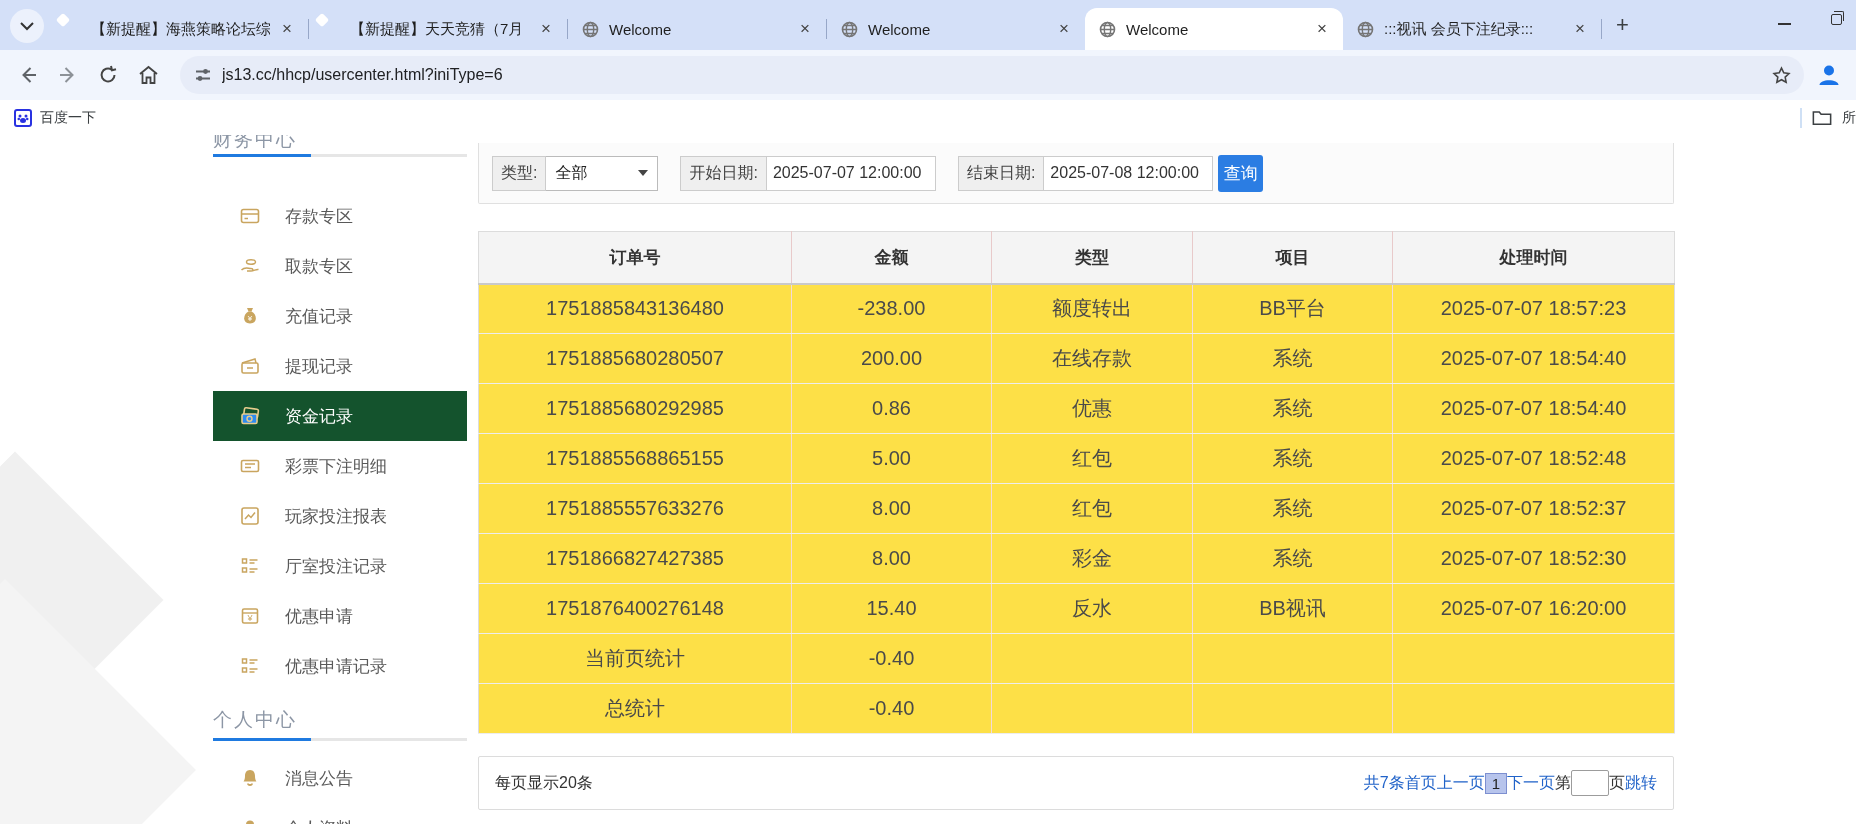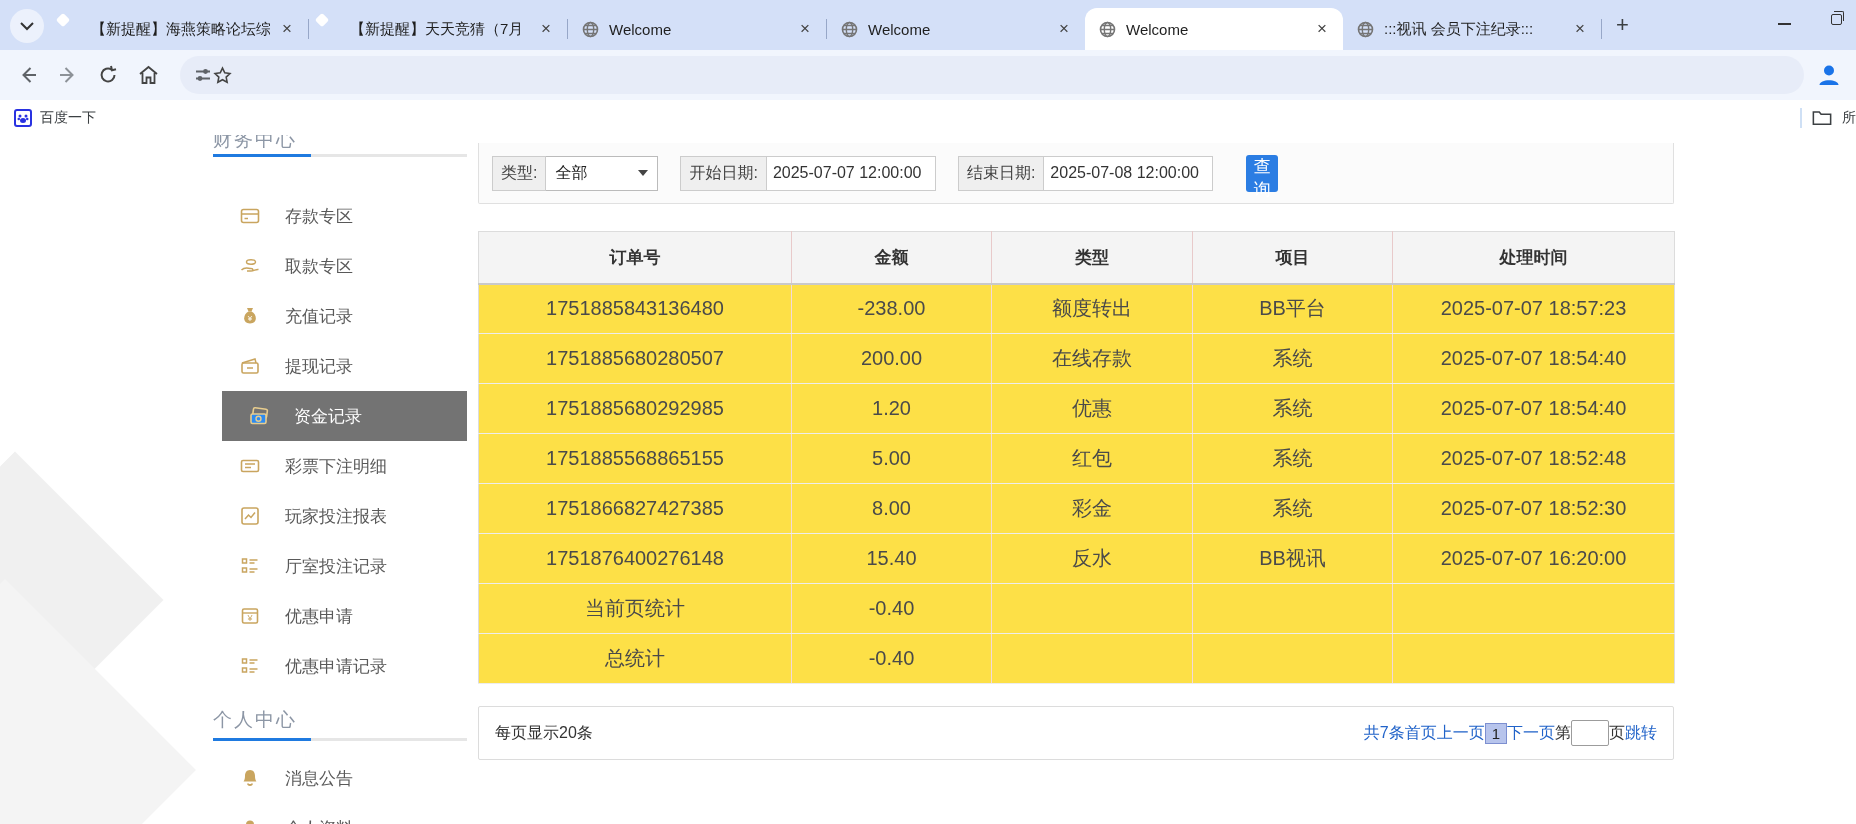--- a/index.html
+++ b/index.html
@@ -54,39 +54,39 @@
   .sec-title { font-size:19px; color:#8c96a5; letter-spacing:2px; }
   .sec-title.clip { height:14px; overflow:hidden;font-family:Liberation Serif, serif; }
   .sec-title.clip span { display:block; margin-top:-8px; }
   .sec-rule { position:relative; height:3px; background:#e6e6e6; margin-top:5px; }
   .sec-rule::before { content:""; position:absolute; left:0; top:0; width:98px; height:3px; background:#1f7ae0; }
   .side-items { margin-top:34px; }
   .side-items.second { margin-top:12px; }
   .side-item { height:50px; display:flex; align-items:center; padding-left:26px; color:#595959;
     font-size:17px; position:relative; cursor:pointer; }
   .side-item .s-ico { width:22px; height:22px; margin-right:24px; flex:none; display:flex; align-items:center; justify-content:center; }
-  .side-item.active { background:#737373; color:#fff; width:280px;margin-left:9px; }
+  .side-item.active { background:#14532d; color:#fff; width:280px; }
   .side-item.active .chev { position:absolute; right:12px; color:#fff; font-size:20px; font-weight:bold; }
   .sec-head2 { margin-top:16px; }
 
   .main { position:absolute; left:478px; top:8px; width:1196px; z-index:2; }
 
   .filter-panel { border:1px solid #e0e0e0; border-top:none; background:#fbfbfb;
     height:61px; display:flex; align-items:center; padding-left:13px; border-radius:0 0 2px 2px; }
   .fgroup { display:flex; align-items:stretch; height:35px; margin-right:22px; }
   .addon { background:#efefef; border:1px solid #ccc; display:flex; align-items:center;
     padding:0 8px; font-size:16px; color:#444; }
   .selectbox { width:112px; background:#fff; border:1px solid #bbb; border-left:none;
     display:flex; align-items:center; justify-content:space-between; padding:0 9px; font-size:16px; color:#222; }
   .selectbox .caret { width:0; height:0; border-left:5px solid transparent; border-right:5px solid transparent;
     border-top:6px solid #444; }
   .dateinput { width:169px; background:#fff; border:1px solid #ccc; border-left:none;
     font-size:16px; color:#333; padding:0 6px; font-family:"Liberation Sans","DejaVu Sans",sans-serif; }
-  .query-btn { width:32px; height:37px; background:#2b7de3; color:#fff; border:none; border-radius:3px;
-    font-size:17px; margin-left:33px; cursor:pointer; font-family:inherit; }
+  .query-btn { width:45px; height:37px; background:#2b7de3; color:#fff; border:none; border-radius:3px;
+    font-size:17px; margin-left:5px; cursor:pointer; font-family:inherit; }
 
   table.data { width:1196px; border-collapse:collapse; margin-top:27px; table-layout:fixed;
     border:1px solid #dcdcdc; background:#fde047; }
   table.data th { height:52px; background:#f4f4f4; font-size:17px; color:#333; font-weight:bold;
     border-bottom:2px solid #c9c9c9; border-right:1px solid #e8caca; }
   table.data td { height:50px; text-align:center; font-size:20px; color:#4a4a4a;
     border-right:1px solid #f3d9d9; border-bottom:1px solid #ededed; }
   table.data th:last-child, table.data td:last-child { border-right:none; }
 
   .pager-panel { margin-top:22px; border:1px solid #dcdcdc; border-radius:2px; height:54px;
@@ -208,20 +208,21 @@
         <path d="M2 9 L10.5 2 L19 9 M4.5 8 V18 H8.5 V12.5 H12.5 V18 H16.5 V8" fill="none" stroke="#444" stroke-width="1.8"></path>
       </svg>
   </div>
 
   <div class="omnibox">
     <svg width="18" height="18" viewBox="0 0 18 18">
         <path d="M2 5.5 H16 M2 12.5 H16" stroke="#5f6368" stroke-width="1.8"></path>
         <circle cx="11.5" cy="5.5" r="2.4" fill="#5f6368"></circle>
         <circle cx="6" cy="12.5" r="2.4" fill="#5f6368"></circle>
       </svg>
+    <span class="url-text">js13.cc/hhcp/usercenter.html?iniType=6</span>
     <svg width="21" height="21" viewBox="0 0 24 24">
         <path d="M12 3.5 L14.6 9 L20.5 9.7 L16.2 13.8 L17.3 19.7 L12 16.8 L6.7 19.7 L7.8 13.8 L3.5 9.7 L9.4 9 Z" fill="none" stroke="#444" stroke-width="1.8"></path>
       </svg>
   </div>
 
   <div class="avatar">
     <svg width="26" height="26" viewBox="0 0 26 26">
         <circle cx="13" cy="8.5" r="5" fill="#1a73e8"></circle>
         <path d="M3.5 23 C3.5 16.5 22.5 16.5 22.5 23 Z" fill="#1a73e8"></path>
       </svg>
@@ -437,31 +438,38 @@
         </tr>
         <tr>
           <td>1751885680280507</td>
           <td>200.00</td>
           <td>在线存款</td>
           <td>系统</td>
           <td>2025-07-07 18:54:40</td>
         </tr>
         <tr>
           <td>1751885680292985</td>
-          <td>1.20</td>
+          <td>0.86</td>
           <td>优惠</td>
           <td>系统</td>
           <td>2025-07-07 18:54:40</td>
         </tr>
         <tr>
           <td>1751885568865155</td>
           <td>5.00</td>
           <td>红包</td>
           <td>系统</td>
           <td>2025-07-07 18:52:48</td>
+        </tr>
+        <tr>
+          <td>1751885557633276</td>
+          <td>8.00</td>
+          <td>红包</td>
+          <td>系统</td>
+          <td>2025-07-07 18:52:37</td>
         </tr>
         <tr>
           <td>1751866827427385</td>
           <td>8.00</td>
           <td>彩金</td>
           <td>系统</td>
           <td>2025-07-07 18:52:30</td>
         </tr>
         <tr>
           <td>1751876400276148</td>

